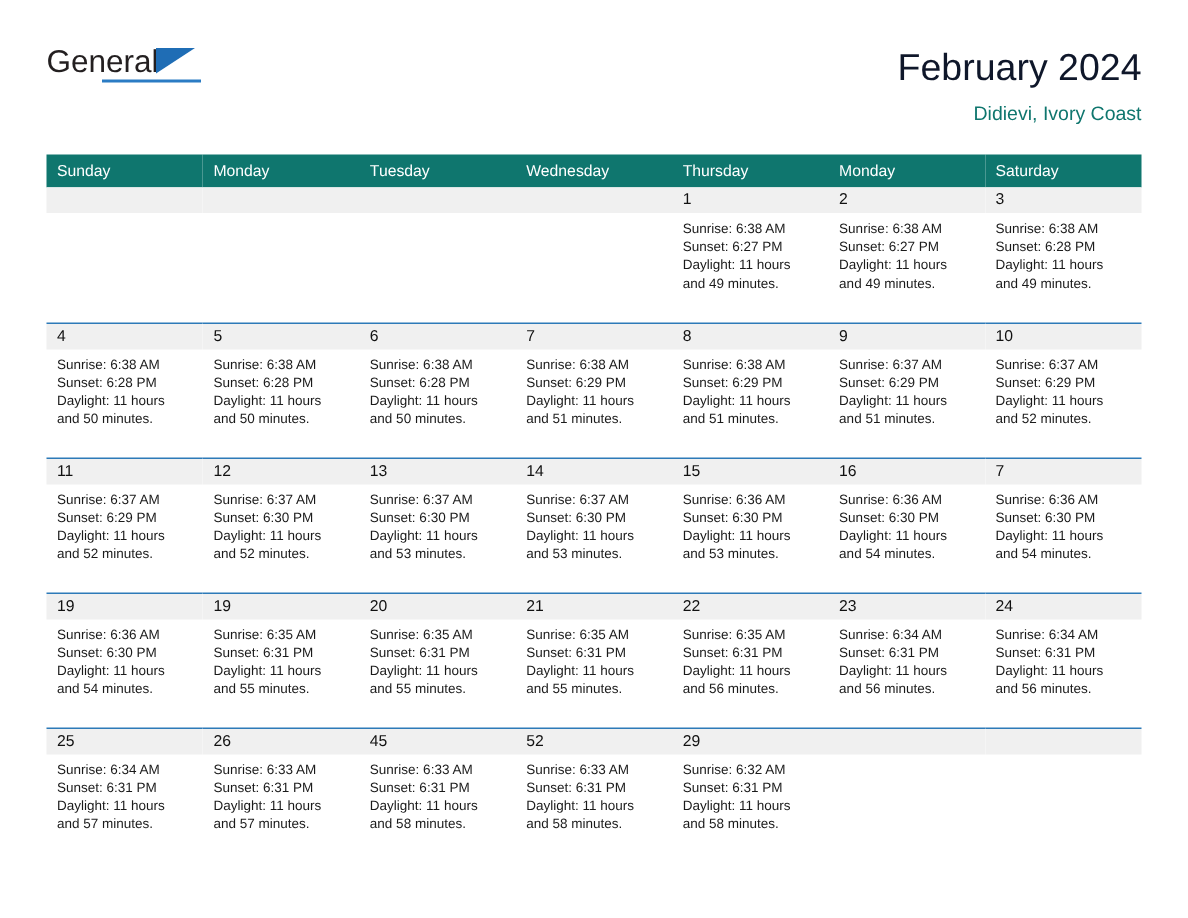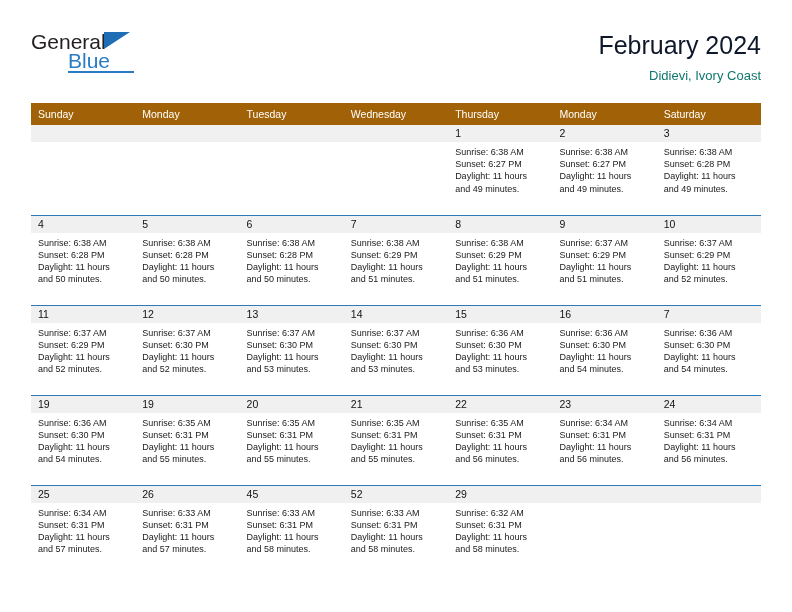--- a/index.html
+++ b/index.html
@@ -96,21 +96,21 @@
     left: 31px;
     top: 103px;
     width: 730px;
   }
   table.cal {
     border-collapse: collapse;
     table-layout: fixed;
     width: 730px;
   }
   table.cal th {
-    background: #a16207;
+    background: #0f766e;
     color: #ffffff;
     font-size: 10.5px;
     font-weight: normal;
     text-align: left;
     padding: 5px 0 5px 7px;
     height: 17px;
     width: 104.28px;
     box-sizing: border-box;
   }
   td.daycell {
@@ -149,21 +149,20 @@
 </style>
 </head>
 <body>
 
 <div class="page">
 
   <div class="top">
 
     <div class="logo">
       <span class="logo-general">General</span><span class="logo-tri"></span>
-      <span class="logo-blue">Blue</span>
       <span class="logo-underline"></span>
     </div>
 
     <div class="title-block">
       <div class="cal-title">February 2024</div>
       <div class="cal-subtitle">Didievi, Ivory Coast</div>
     </div>
 
   </div>
 

